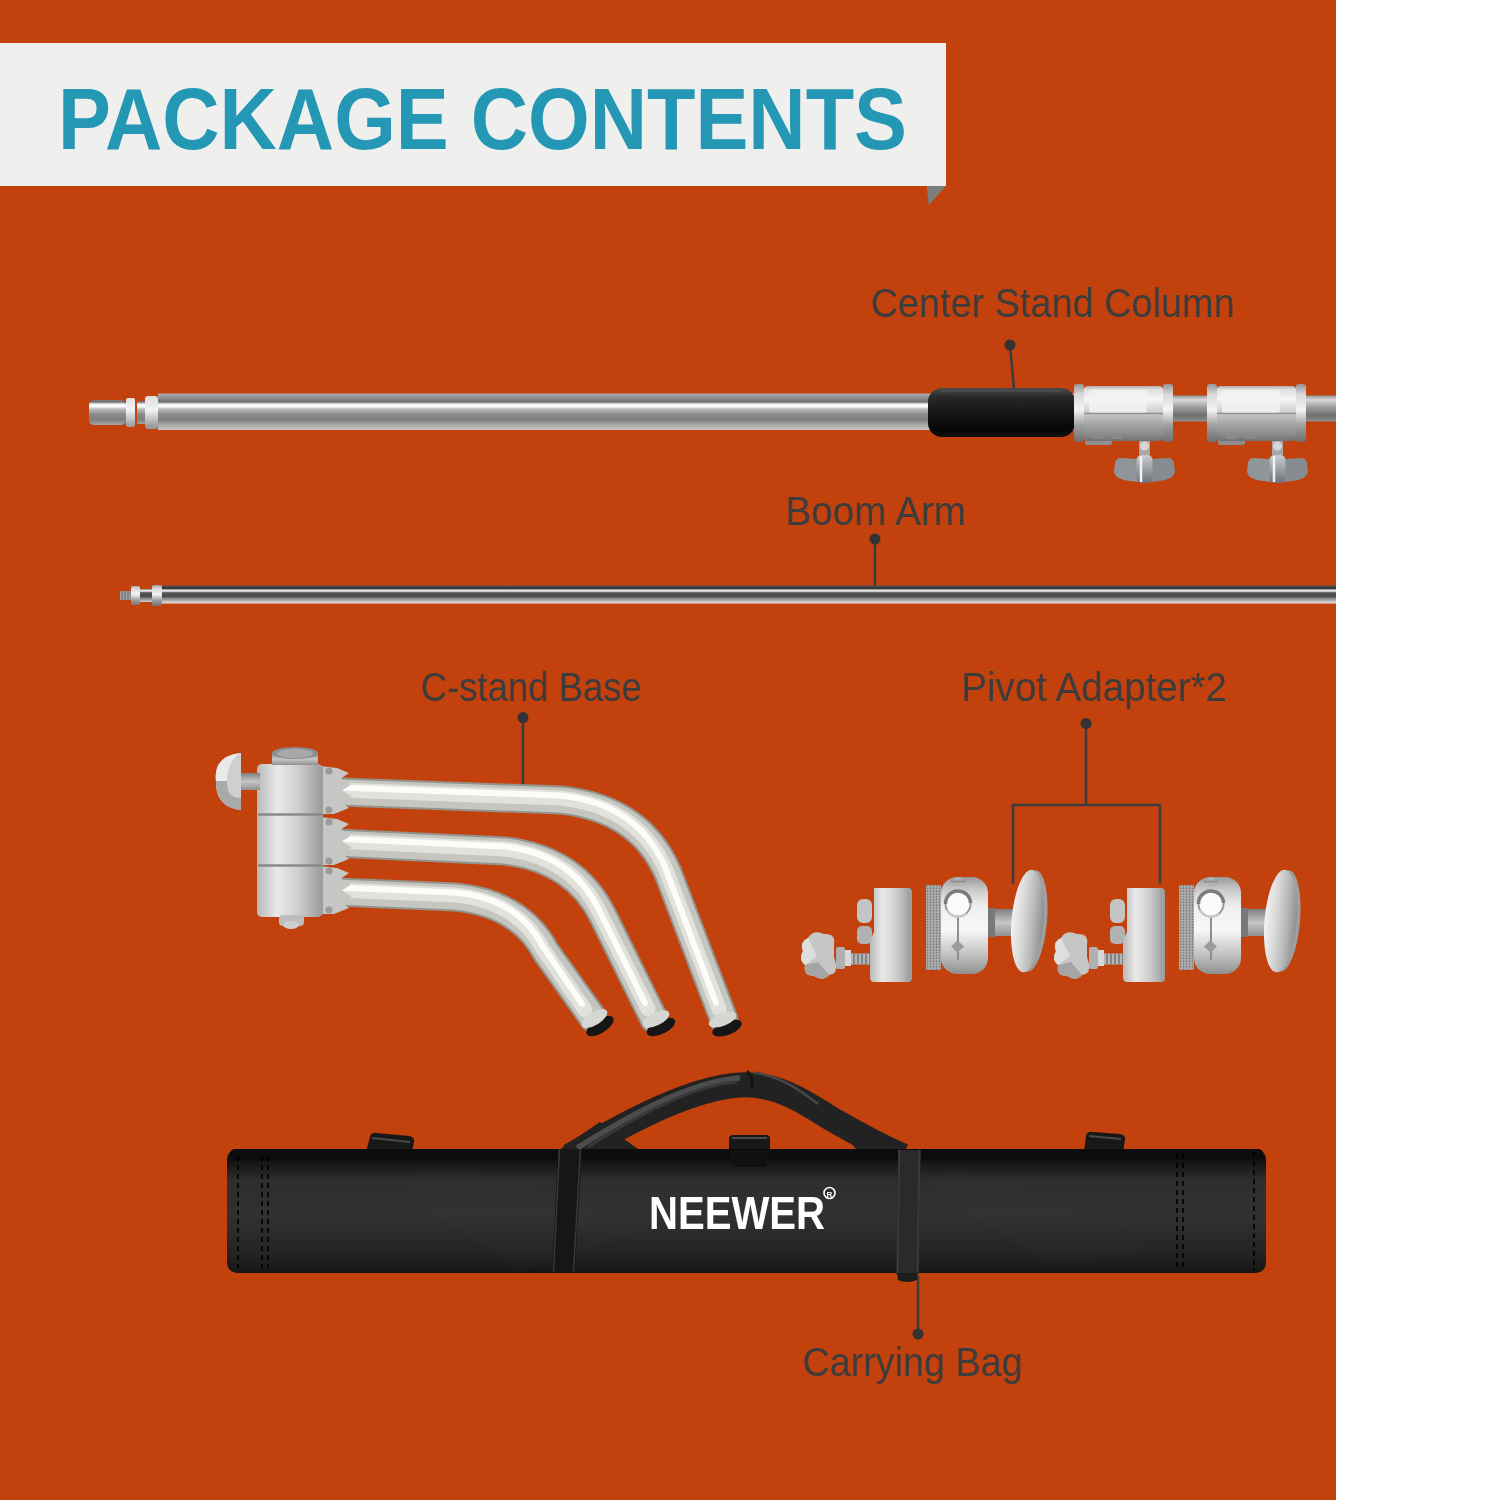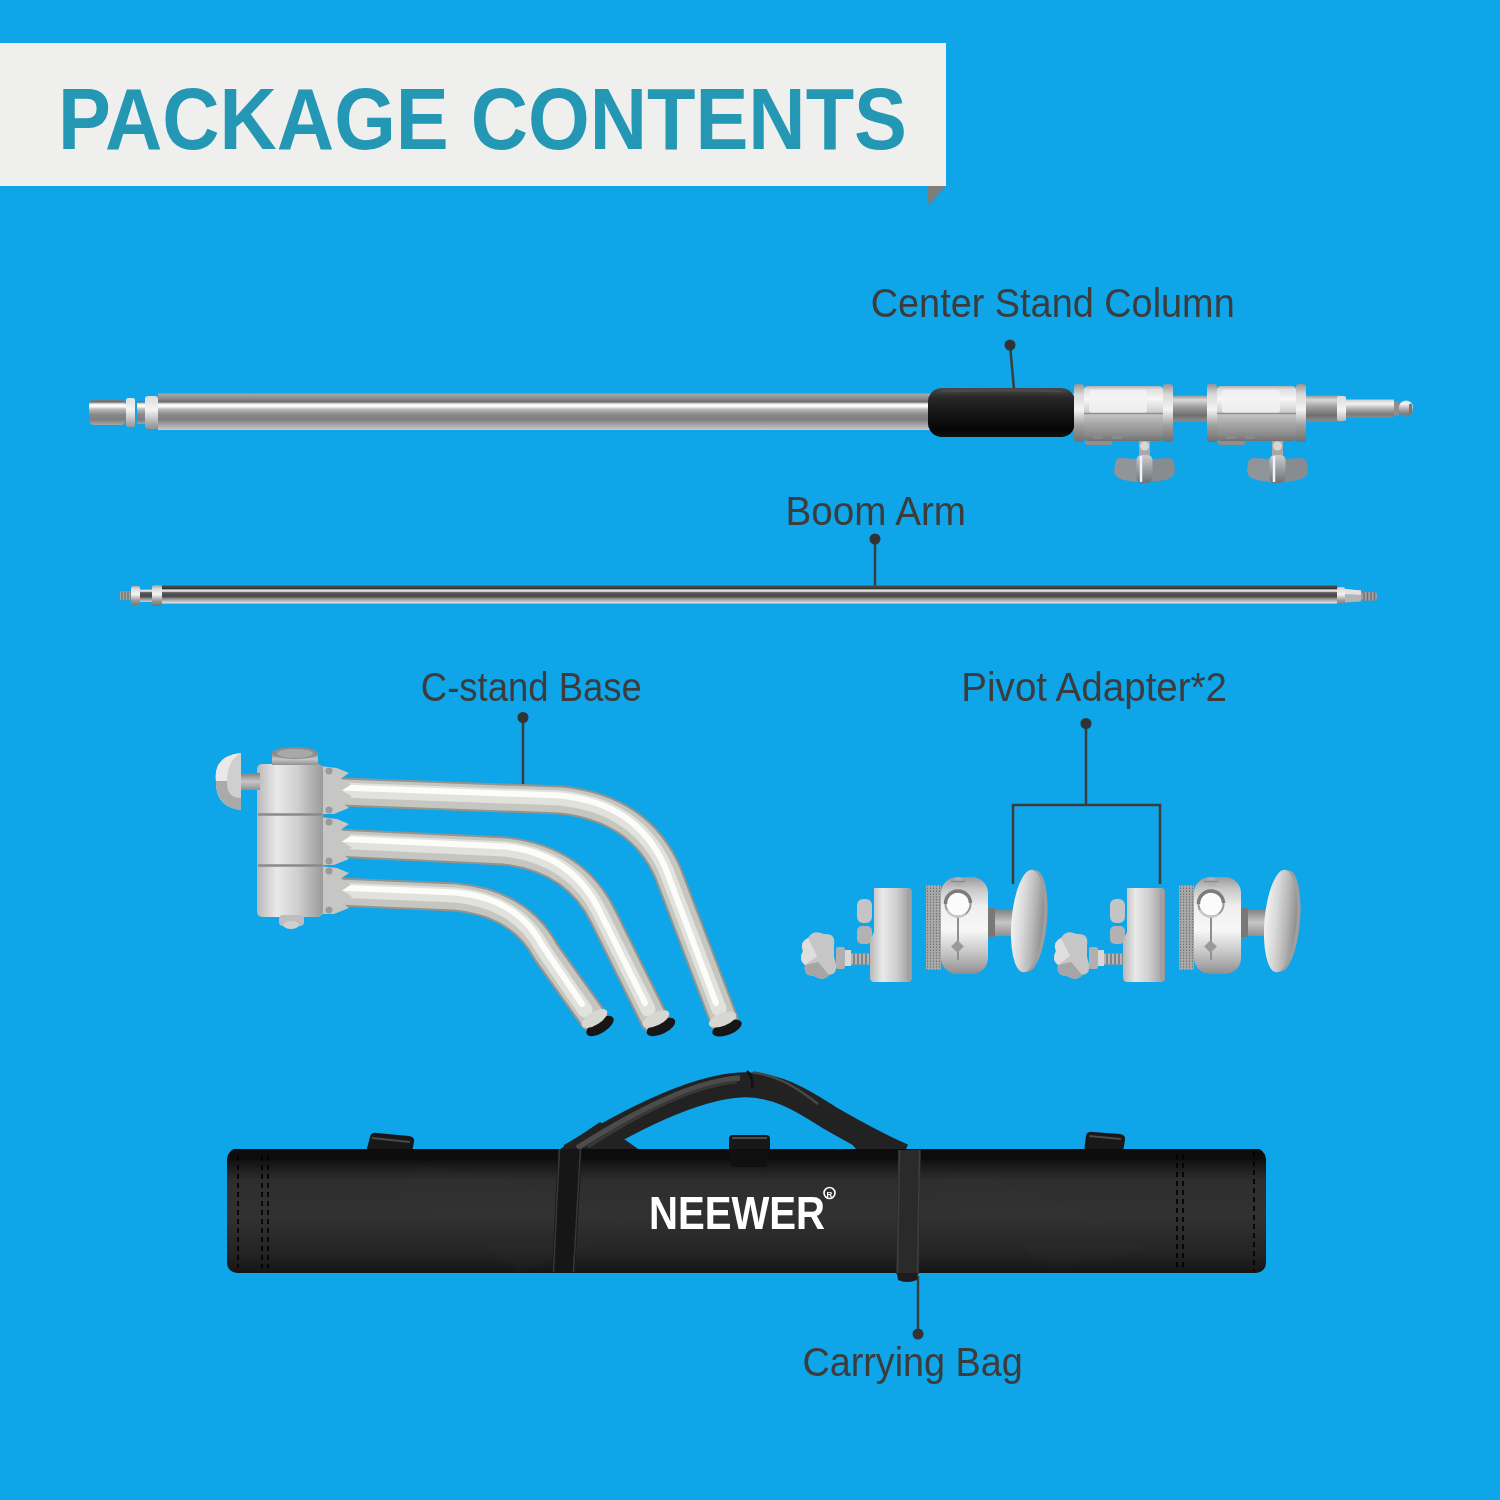--- a/index.html
+++ b/index.html
@@ -1,16 +1,16 @@
 <!DOCTYPE html>
 <html><head>
 <meta charset="utf-8">
 <style>
 html,body{margin:0;padding:0;background:#ffffff;}
-#page{position:relative;width:1500px;height:1500px;background:#0ea5e9;overflow:hidden;
+#page{position:relative;width:1336px;height:1500px;background:#c2410c;overflow:hidden;
 font-family:"Liberation Sans", sans-serif;}
 </style>
 </head>
 <body>
 <div id="page">
 <svg width="1500" height="1500" viewBox="0 0 1500 1500" xmlns="http://www.w3.org/2000/svg">
 <defs>
 <linearGradient id="gTube" x1="0" y1="393" x2="0" y2="430" gradientUnits="userSpaceOnUse">
 <stop offset="0" stop-color="#adadad"></stop>
           <stop offset=".14" stop-color="#8d8d8d"></stop>

